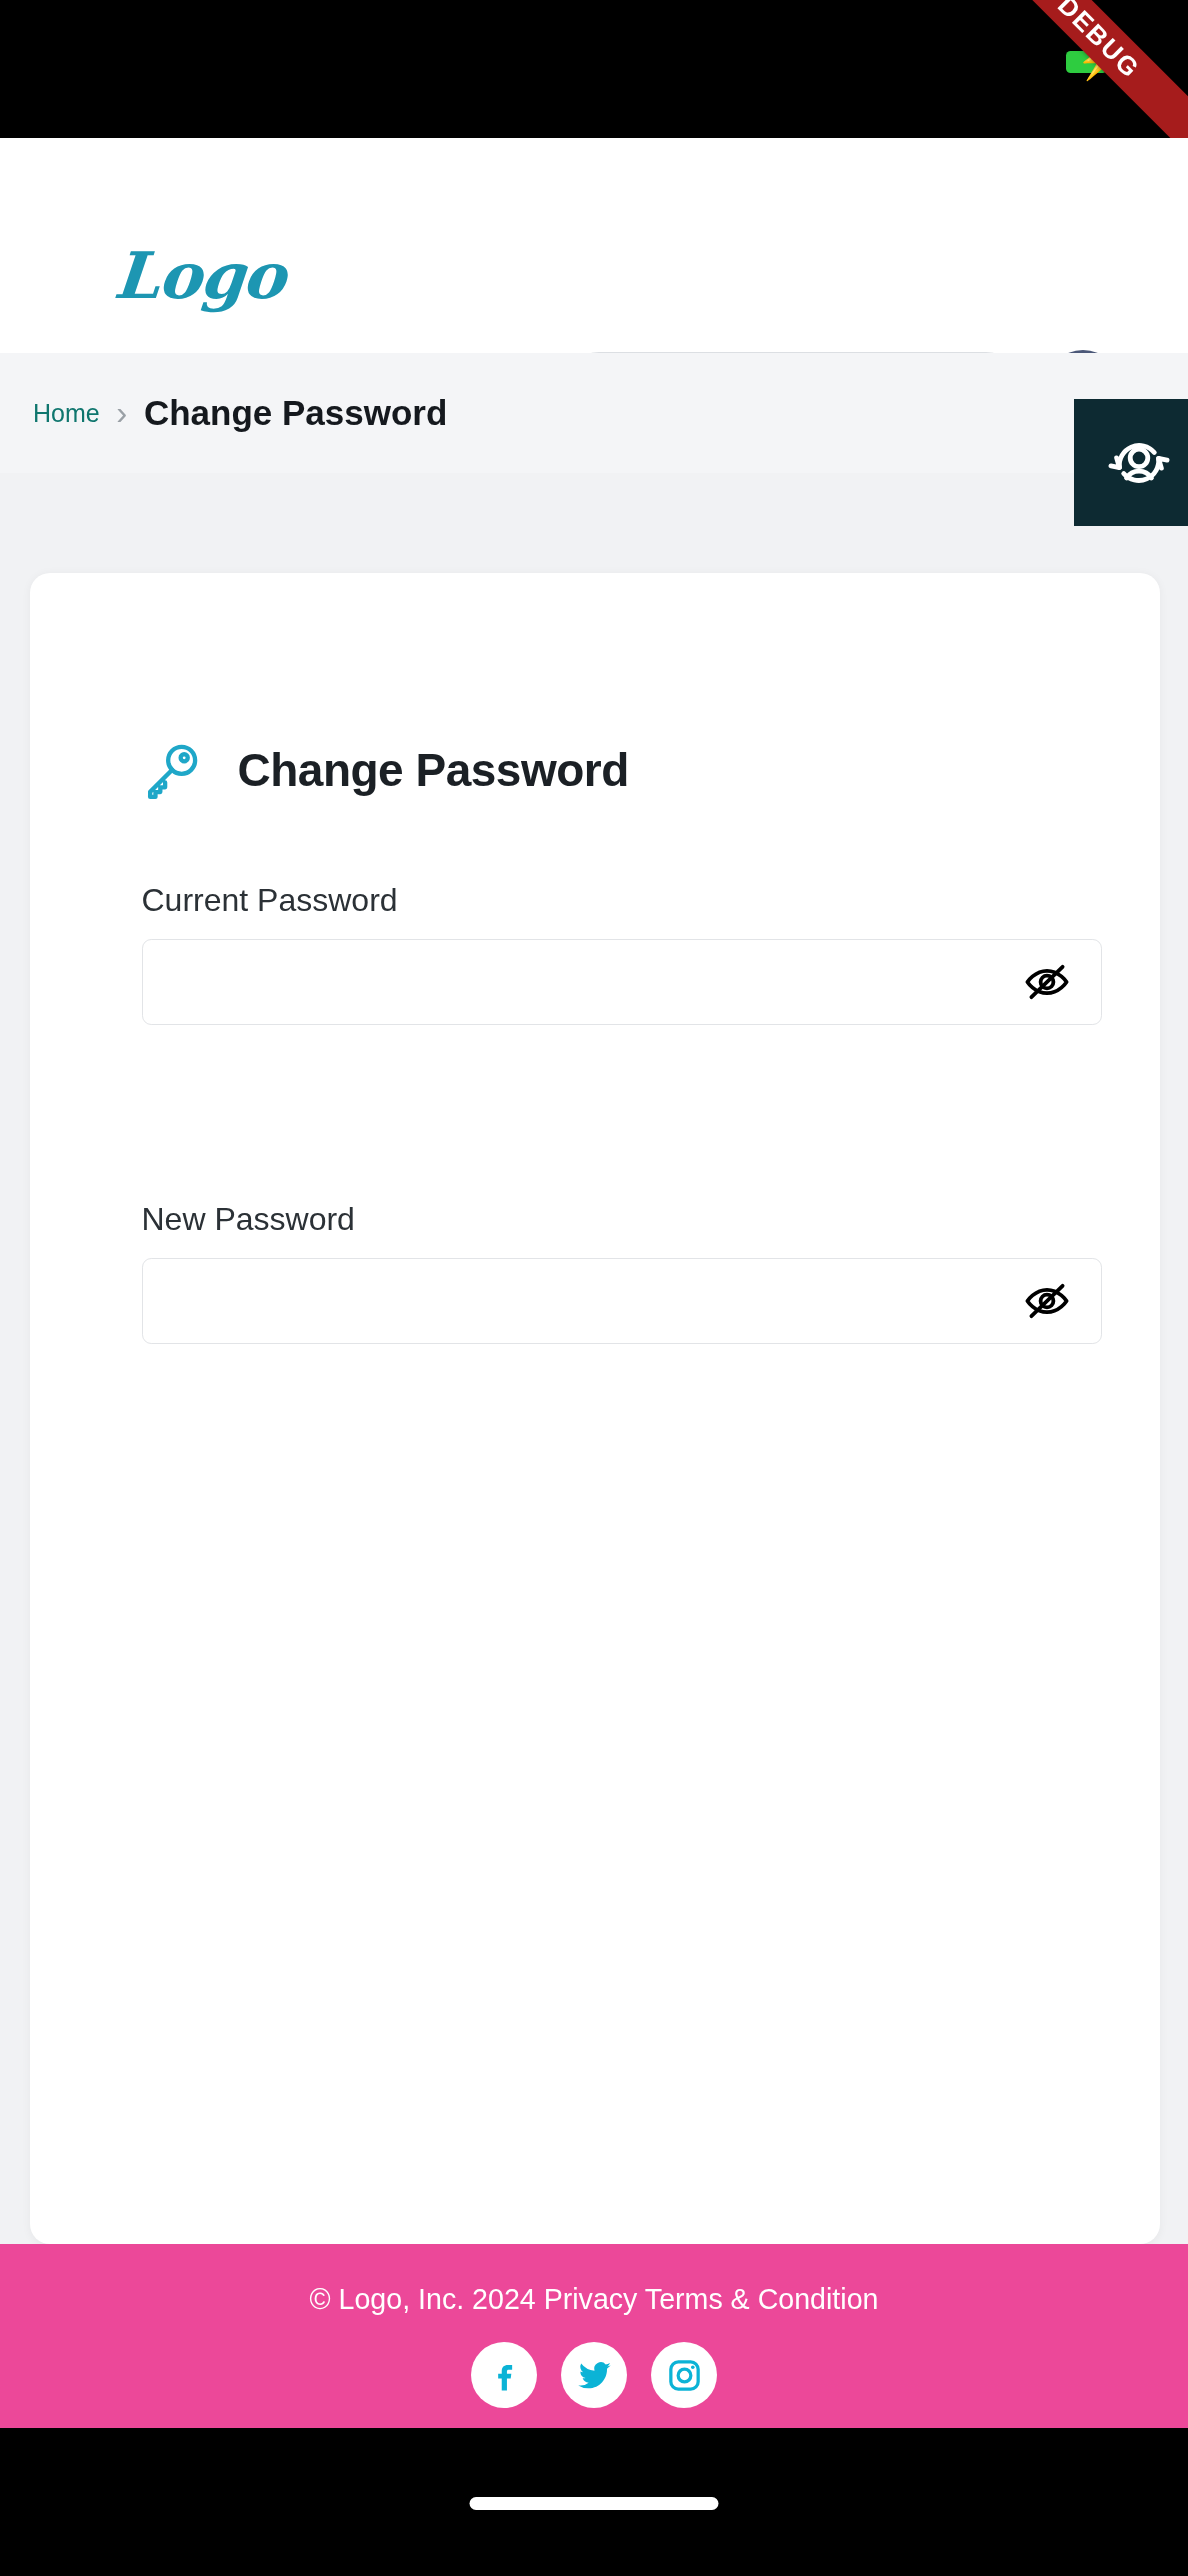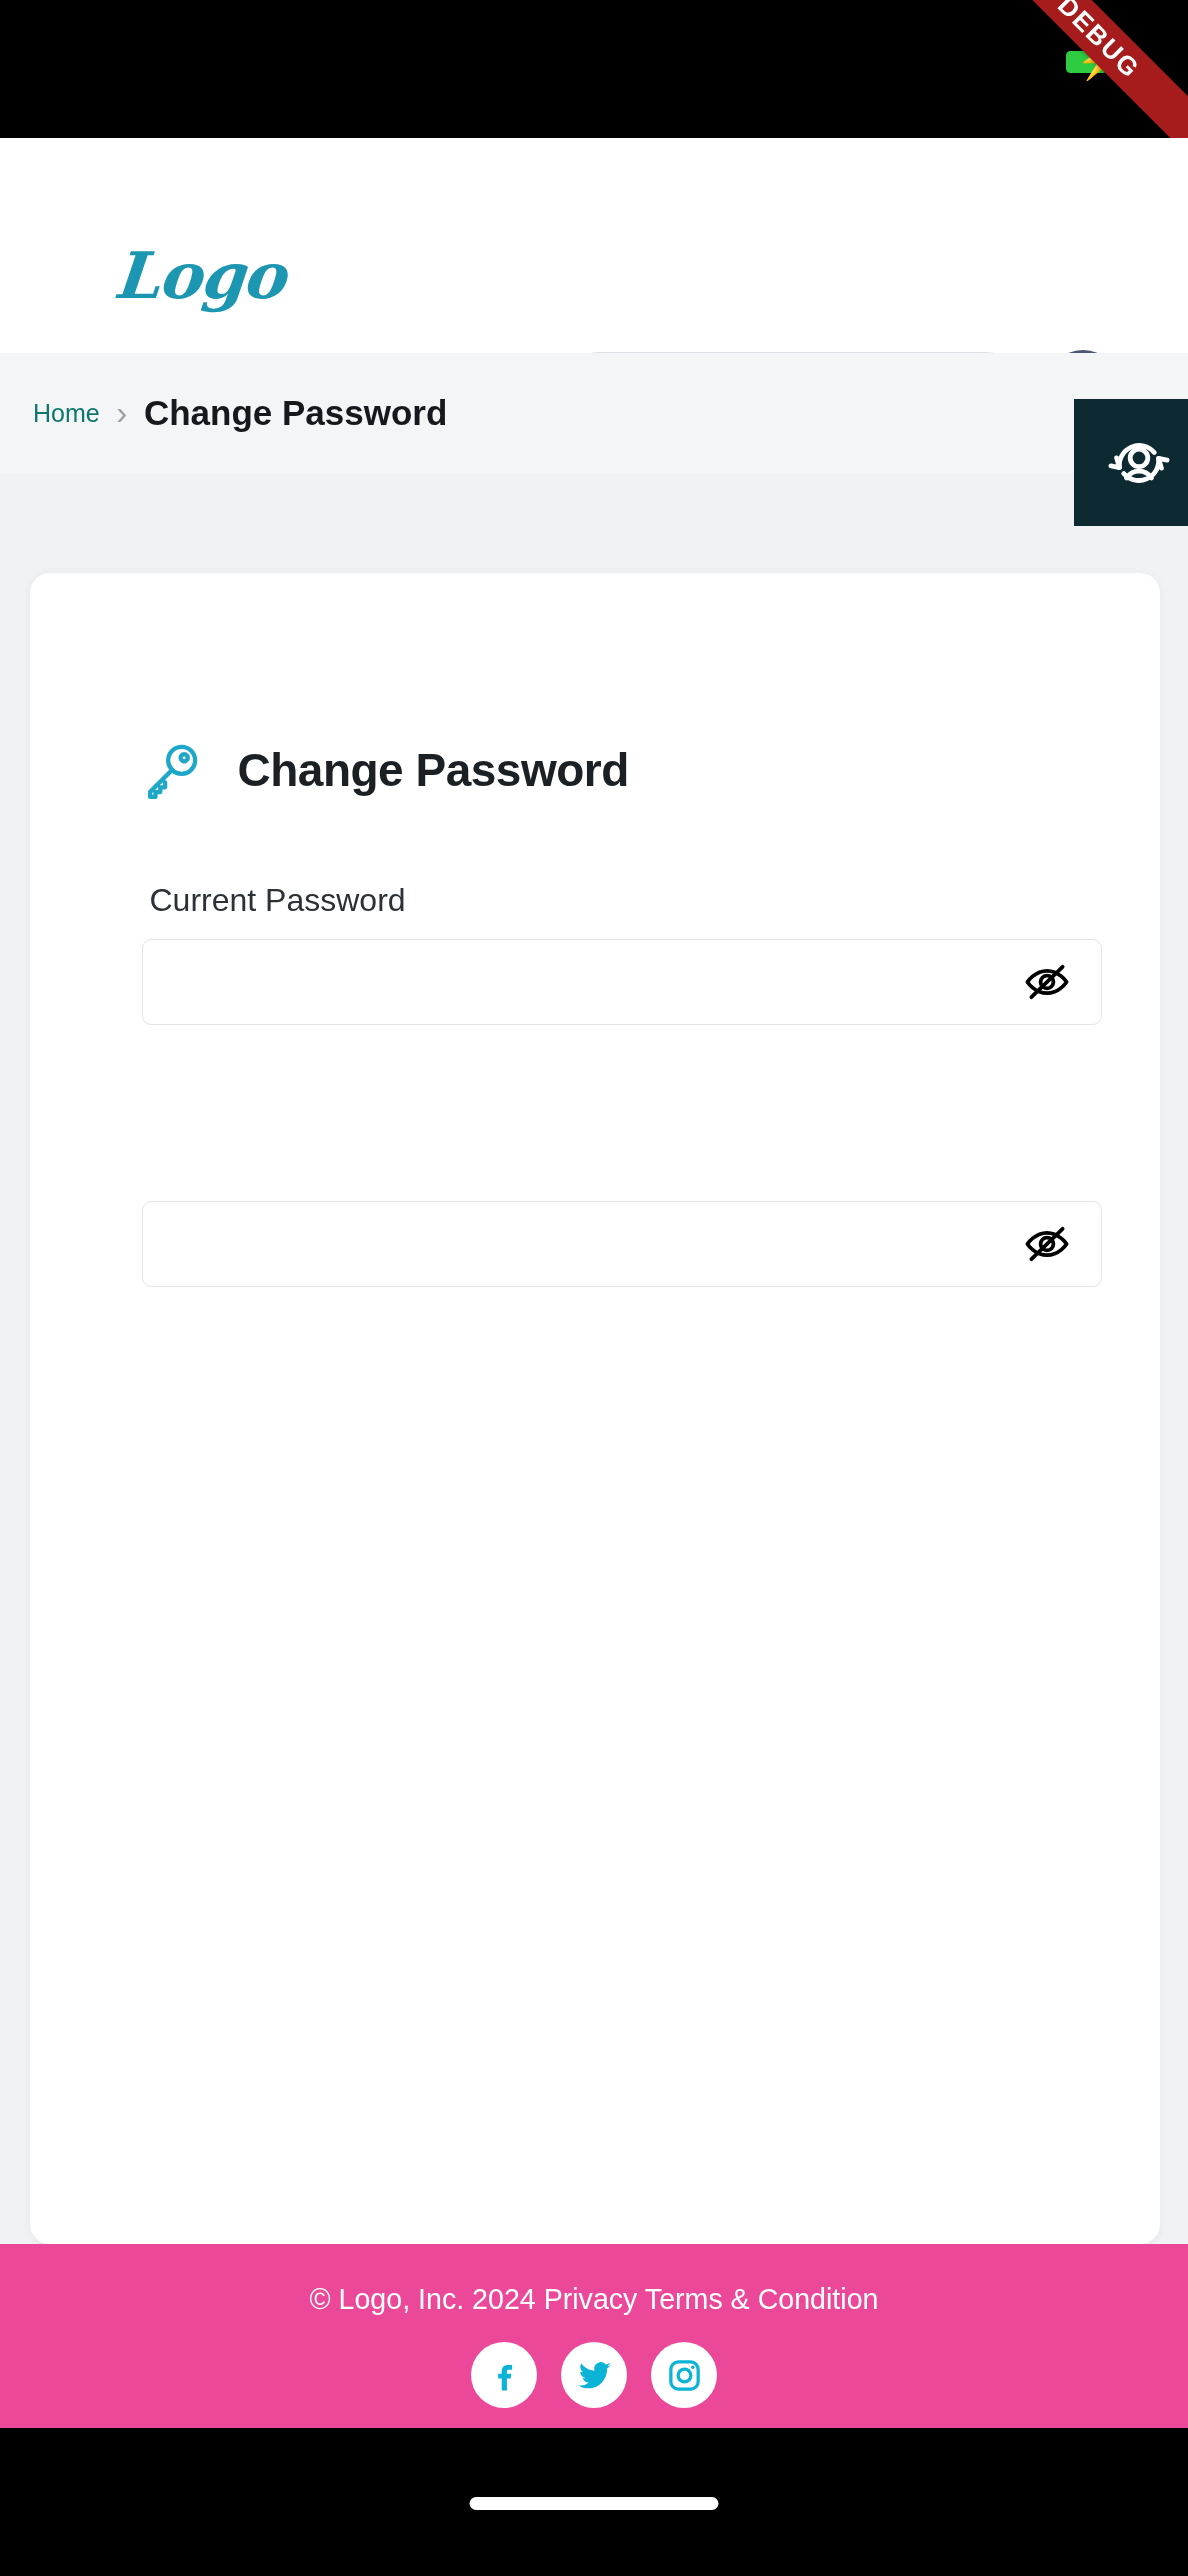--- a/index.html
+++ b/index.html
@@ -162,21 +162,20 @@
     color: #1b2025;
     letter-spacing: -0.5px;
   }
 
   .field { position: absolute; left: 112px; width: 960px; }
   .field-label {
     font-size: 32px;
     color: #2b3136;
     margin-bottom: 20px;
     display: block;
-    margin-left: 8px;
   }
   .field-input {
     position: relative;
     width: 960px; height: 86px;
     border: 1.8px solid #e2e4e7;
     border-radius: 9.2px;
     background: #fff;
   }
   .eye-btn {
     position: absolute; right: 29.5px; top: 50%;
@@ -294,20 +293,21 @@
           <svg viewBox="0 0 24 24" width="48" height="48" fill="none" stroke="#000" stroke-width="1.9" stroke-linecap="round" stroke-linejoin="round">
             <path d="M2.2 12S5.8 6.4 12 6.4 21.8 12 21.8 12 18.2 17.6 12 17.6 2.2 12 2.2 12z"></path>
             <circle cx="12" cy="12" r="3.2"></circle>
             <line x1="4.2" y1="19.6" x2="19.8" y2="4.4"></line>
           </svg>
         </span>
       </div>
     </div>
 
     <div class="field" style="top:628px;">
+      <label class="field-label">New Password</label>
       <div class="field-input">
         <span class="eye-btn">
           <svg viewBox="0 0 24 24" width="48" height="48" fill="none" stroke="#000" stroke-width="1.9" stroke-linecap="round" stroke-linejoin="round">
             <path d="M2.2 12S5.8 6.4 12 6.4 21.8 12 21.8 12 18.2 17.6 12 17.6 2.2 12 2.2 12z"></path>
             <circle cx="12" cy="12" r="3.2"></circle>
             <line x1="4.2" y1="19.6" x2="19.8" y2="4.4"></line>
           </svg>
         </span>
       </div>
     </div>

